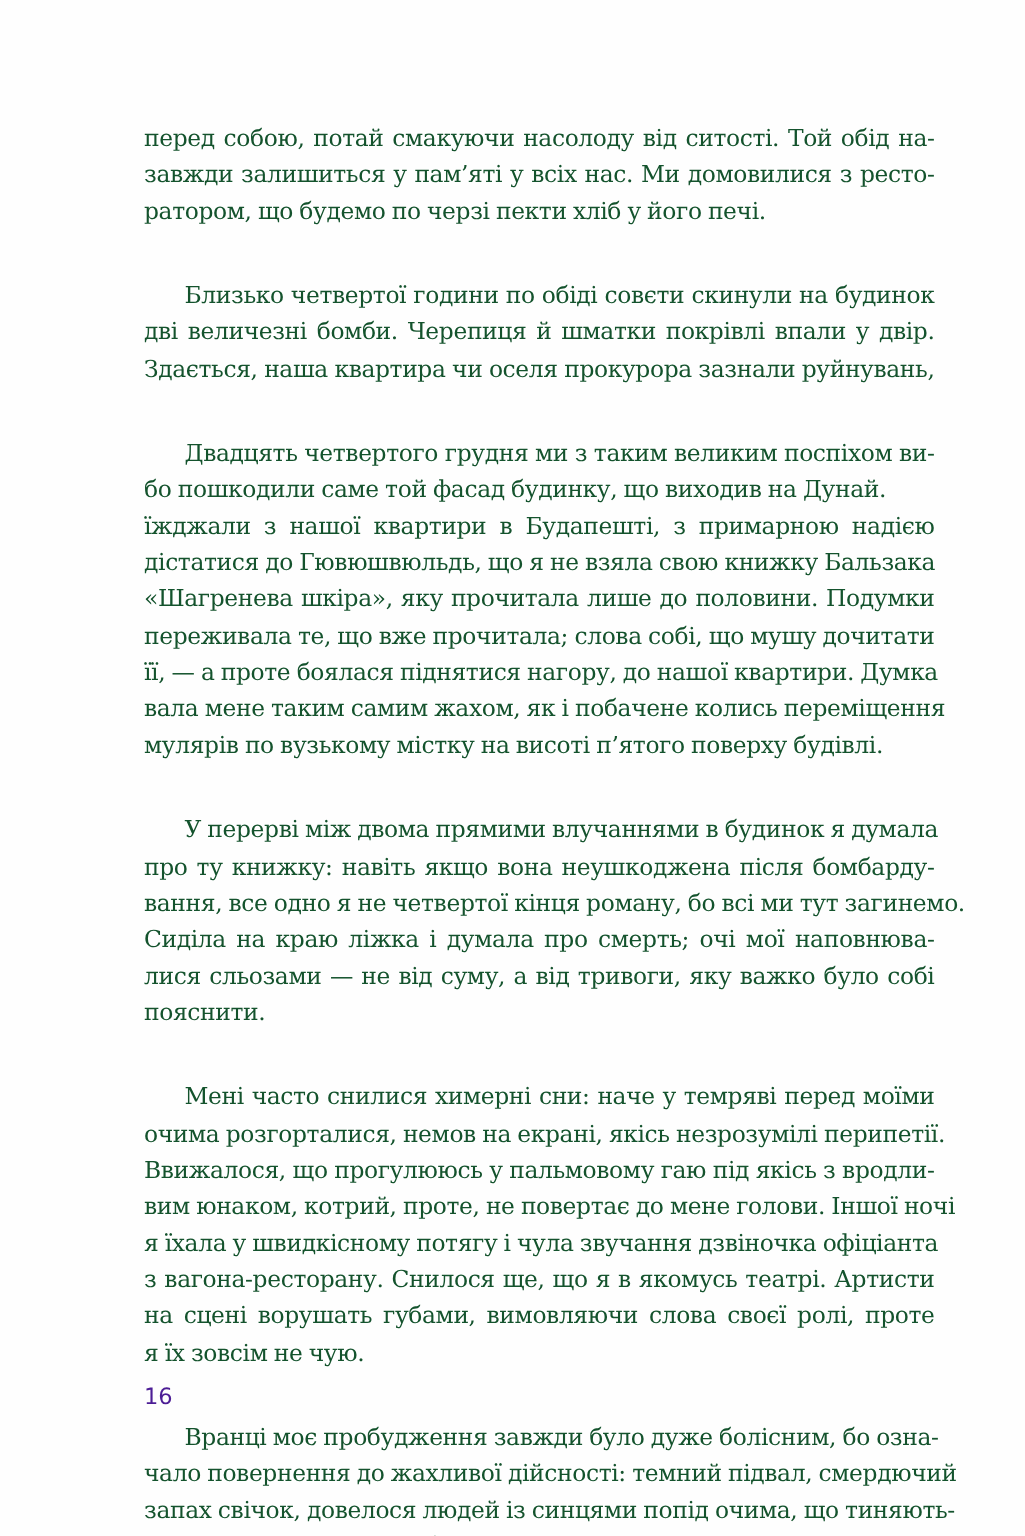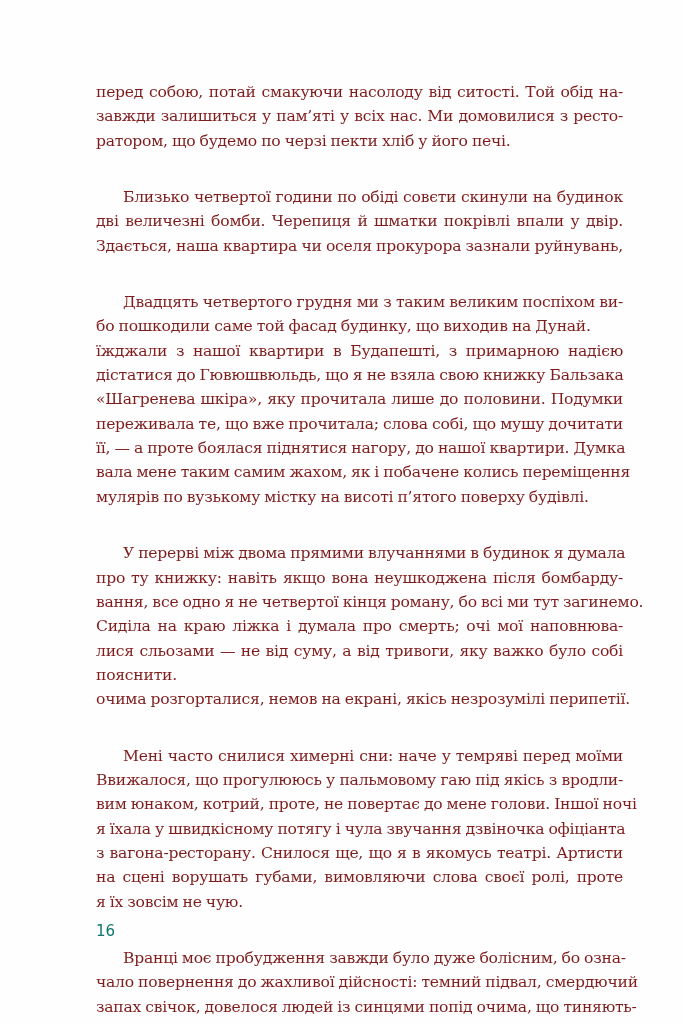--- a/index.html
+++ b/index.html
@@ -2,35 +2,35 @@
 <html><head>
 <meta charset="utf-8">
 <style>
   html, body { margin: 0; padding: 0; background: #ffffff; }
   body { width: 683px; height: 1024px; position: relative; overflow: hidden; }
   .page { position: absolute; left: 0; top: 0; width: 683px; height: 1024px; background: #fefefe; }
   .text-block { position: absolute; left: 96px; top: 80px; width: 527px; }
   .line {
     font-family: "DejaVu Serif", "Liberation Serif", serif;
     font-size: 15.6px;
-    color: #7f1d1d;
+    color: #14532d;
     height: 24.35px;
     line-height: 24.35px;
     white-space: nowrap;
     text-align: justify;
     text-align-last: justify;
     letter-spacing: -0.25px;
     word-spacing: -0.5px;
   }
   .line.indent { padding-left: 27px; margin-top: 32px; }
   .line.last { text-align-last: left; }
   .page-number {
     position: absolute; left: 96px; top: 922px;
     font-family: "DejaVu Sans", "Liberation Sans", sans-serif;
-    font-size: 15px; color: #0f766e;
+    font-size: 15px; color: #4c1d95;
   }
 </style>
 </head>
 <body>
 
 <div class="page">
   <div class="text-block" id="text-block">
       <div class="line">перед собою, потай смакуючи насолоду від ситості. Той обід на-</div>
       <div class="line">завжди залишиться у пам’яті у всіх нас. Ми домовилися з ресто-</div>
       <div class="line last">ратором, що будемо по черзі пекти хліб у його печі.</div>
@@ -45,22 +45,22 @@
       <div class="line">переживала те, що вже прочитала; слова собі, що мушу дочитати</div>
       <div class="line">її, — а проте боялася піднятися нагору, до нашої квартири. Думка</div>
       <div class="line">вала мене таким самим жахом, як і побачене колись переміщення</div>
       <div class="line last">мулярів по вузькому містку на висоті п’ятого поверху будівлі.</div>
       <div class="line indent">У перерві між двома прямими влучаннями в будинок я думала</div>
       <div class="line">про ту книжку: навіть якщо вона неушкоджена після бомбарду-</div>
       <div class="line">вання, все одно я не четвертої кінця роману, бо всі ми тут загинемо.</div>
       <div class="line">Сиділа на краю ліжка і думала про смерть; очі мої наповнюва-</div>
       <div class="line">лися сльозами — не від суму, а від тривоги, яку важко було собі</div>
       <div class="line last">пояснити.</div>
+      <div class="line indent">Мені часто снилися химерні сни: наче у темряві перед моїми</div>
       <div class="line">очима розгорталися, немов на екрані, якісь незрозумілі перипетії.</div>
-      <div class="line indent">Мені часто снилися химерні сни: наче у темряві перед моїми</div>
       <div class="line">Ввижалося, що прогулююсь у пальмовому гаю під якісь з вродли-</div>
       <div class="line">вим юнаком, котрий, проте, не повертає до мене голови. Іншої ночі</div>
       <div class="line">я їхала у швидкісному потягу і чула звучання дзвіночка офіціанта</div>
       <div class="line">з вагона-ресторану. Снилося ще, що я в якомусь театрі. Артисти</div>
       <div class="line">на сцені ворушать губами, вимовляючи слова своєї ролі, проте</div>
       <div class="line last">я їх зовсім не чую.</div>
       <div class="line indent">Вранці моє пробудження завжди було дуже болісним, бо озна-</div>
       <div class="line">чало повернення до жахливої дійсності: темний підвал, смердючий</div>
       <div class="line">запах свічок, довелося людей із синцями попід очима, що тиняють-</div>
       <div class="line">ся, не знаючи, куди себе подіти... Як же мені кортіло сховатися</div>

